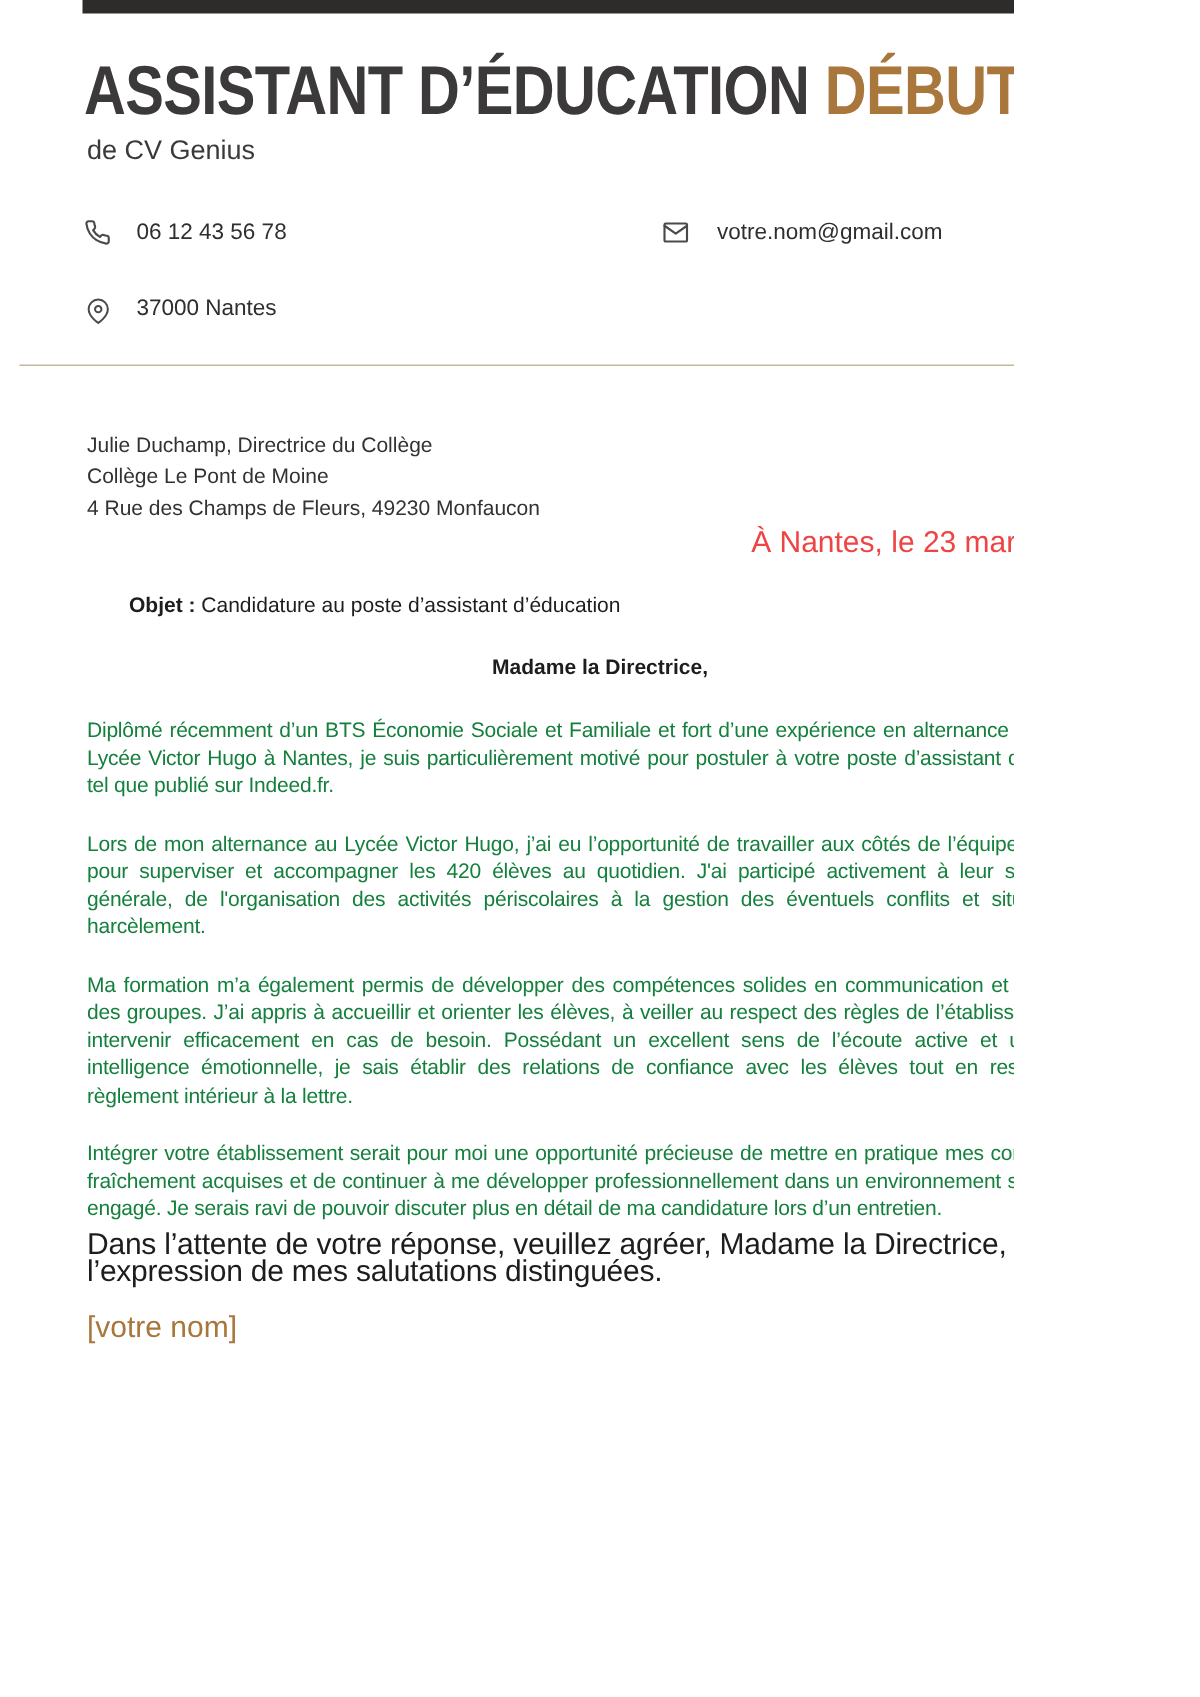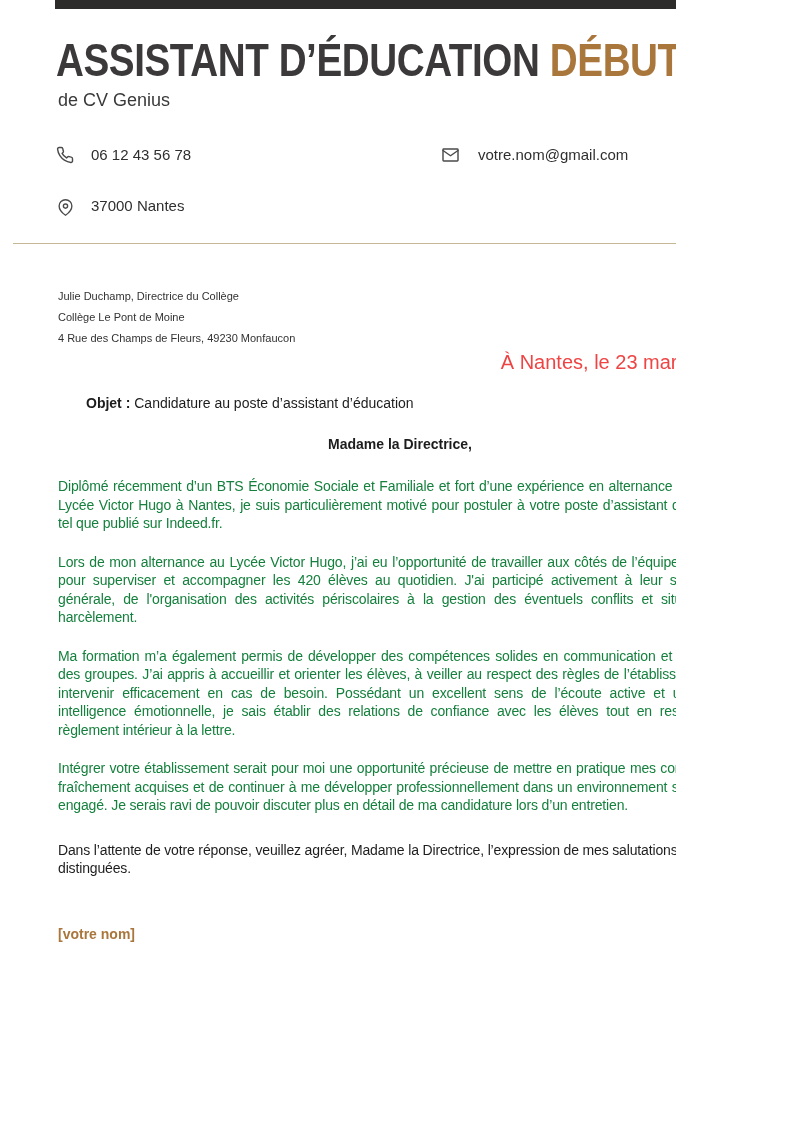--- a/index.html
+++ b/index.html
@@ -38,21 +38,21 @@
   .c-loc   { left:57px; top:197px; }
   .rule {
     position:absolute; top:243px; left:13px; width:774px; height:0;
     border-top:1.6px solid #c6b896;
   }
   .content {
     position:absolute; top:245px; left:58px; width:684px;
   }
   .recipient {
     margin-top:41px;
-    font-size:11px; line-height:21px; color:#323232;
+    font-size:14px; line-height:21px; color:#323232;
   }
   .date-line {
     margin-top:4px; text-align:right;
     font-size:20px; line-height:18px; color:#ef4444;
   }
   .subject {
     margin-top:23px; font-size:14px; line-height:18px; color:#1d1d1d;
   }
   .subject b { font-weight:700;margin-left:28px; }
   .salutation {
@@ -60,27 +60,27 @@
   }
   .para {
     margin-top:20px;
     font-size:14px; line-height:18.5px;
     letter-spacing:-0.15px;
     text-align:justify;
     color:#15803d;
   }
   .para.first { margin-top:24px; }
   .closing {
-    margin-top:26px;
-    font-size:14px; line-height:18.5px; letter-spacing:-0.15px;
+    margin-top:6px;
+    font-size:20px; line-height:18.5px; letter-spacing:-0.15px;
     color:#1d1d1d;
   }
   .signature {
-    margin-top:48px;
-    font-size:14px; font-weight:700; color:#a9763c;
+    margin-top:16px;
+    font-size:20px; font-weight:400; color:#a9763c;
   }
 </style>
 </head>
 <body>
 
 <div class="page">
 
   <div class="top-bar"></div>
 
   <h1 class="title"><span>ASSISTANT D’ÉDUCATION </span><span class="accent">DÉBUTANT</span></h1>

